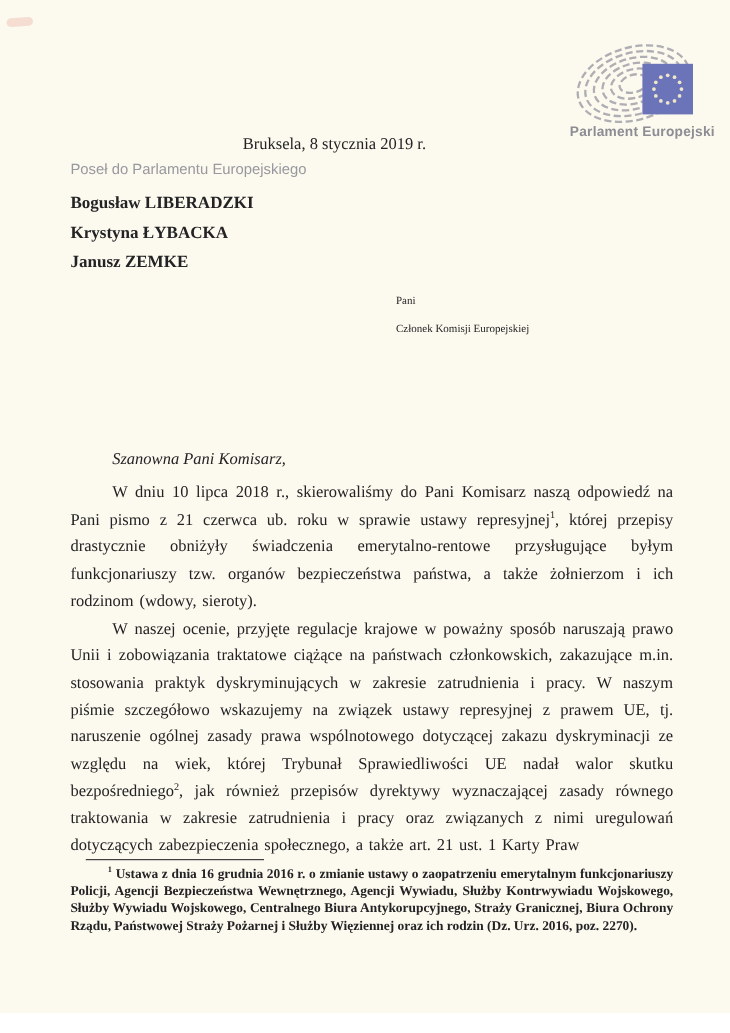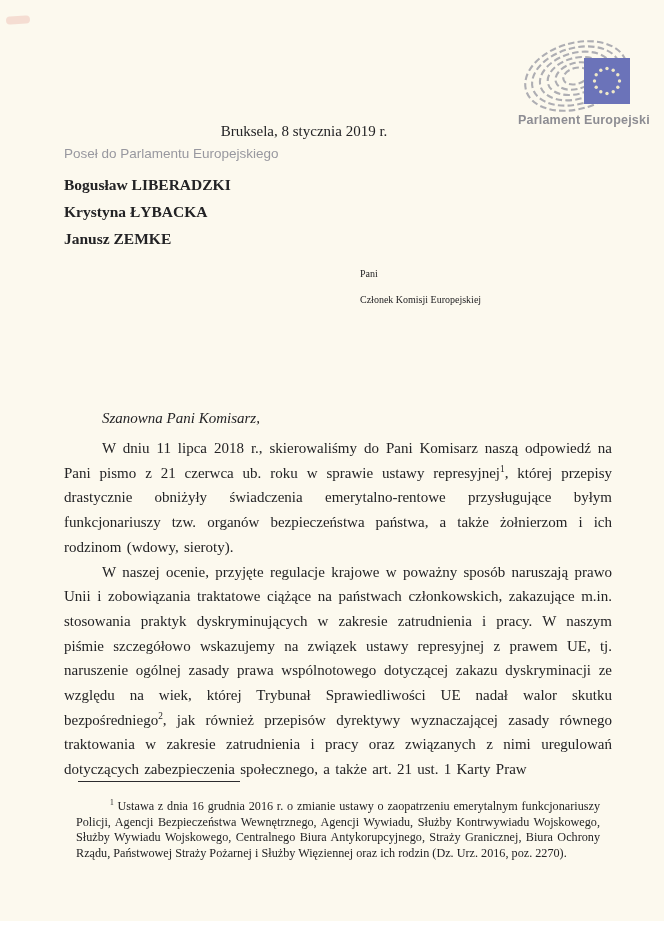--- a/index.html
+++ b/index.html
@@ -67,21 +67,21 @@
   sup{font-size:.62em;vertical-align:super;line-height:0;}
   
   .footnote-rule{
     position:absolute;left:78px;top:781px;width:162px;height:0;
     border-top:1.6px solid #2c2c2e;
   }
   .footnotes{
     position:absolute;left:64px;top:787px;width:548px;
     font-size:12.2px;line-height:15.6px;text-align:justify;
   }
-  .footnotes p{text-indent:34px;margin:12px;}
+  .footnotes p{text-indent:34px;margin:0;font-weight:bold;}
   .footnotes i{font-style:italic;}
 </style>
 </head>
 <body>
 
 <div class="page">
   <div class="scan-area"></div>
   <div class="smudge"></div>
 
   <div class="logo">
@@ -125,21 +125,21 @@
   </div>
 
   <div class="recipient">
     <div>Pani</div>
     <div>Członek Komisji Europejskiej</div>
   </div>
 
   <div class="greeting">Szanowna Pani Komisarz,</div>
 
   <div class="body-text">
-    <p><span>W dniu 11 lipca 2018 r., skierowaliśmy do Pani Komisarz naszą odpowiedź na Pani pismo z 21 czerwca ub. roku w sprawie ustawy represyjnej</span><sup>1</sup><span>, której przepisy drastycznie obniżyły świadczenia emerytalno-rentowe przysługujące byłym funkcjonariuszy tzw. organów bezpieczeństwa państwa, a także żołnierzom i ich rodzinom (wdowy, sieroty).</span></p>
+    <p><span>W dniu 10 lipca 2018 r., skierowaliśmy do Pani Komisarz naszą odpowiedź na Pani pismo z 21 czerwca ub. roku w sprawie ustawy represyjnej</span><sup>1</sup><span>, której przepisy drastycznie obniżyły świadczenia emerytalno-rentowe przysługujące byłym funkcjonariuszy tzw. organów bezpieczeństwa państwa, a także żołnierzom i ich rodzinom (wdowy, sieroty).</span></p>
     <p><span>W naszej ocenie, przyjęte regulacje krajowe w poważny sposób naruszają prawo Unii i zobowiązania traktatowe ciążące na państwach członkowskich, zakazujące m.in. stosowania praktyk dyskryminujących w zakresie zatrudnienia i pracy. W naszym piśmie szczegółowo wskazujemy na związek ustawy represyjnej z prawem UE, tj. naruszenie ogólnej zasady prawa wspólnotowego dotyczącej zakazu dyskryminacji ze względu na wiek, której Trybunał Sprawiedliwości UE nadał walor skutku bezpośredniego</span><sup>2</sup><span>, jak również przepisów dyrektywy wyznaczającej zasady równego traktowania w zakresie zatrudnienia i pracy oraz związanych z nimi uregulowań dotyczących zabezpieczenia społecznego, a także art. 21 ust. 1 Karty Praw</span></p>
   </div>
 
   <div class="footnote-rule"></div>
   <div class="footnotes">
     <p><sup>1</sup><span> Ustawa z dnia 16 grudnia 2016 r. o zmianie ustawy o zaopatrzeniu emerytalnym funkcjonariuszy Policji, Agencji Bezpieczeństwa Wewnętrznego, Agencji Wywiadu, Służby Kontrwywiadu Wojskowego, Służby Wywiadu Wojskowego, Centralnego Biura Antykorupcyjnego, Straży Granicznej, Biura Ochrony Rządu, Państwowej Straży Pożarnej i Służby Więziennej oraz ich rodzin (Dz. Urz. 2016, poz. 2270).</span></p>
   </div>
 </div>
 
 </body></html>

